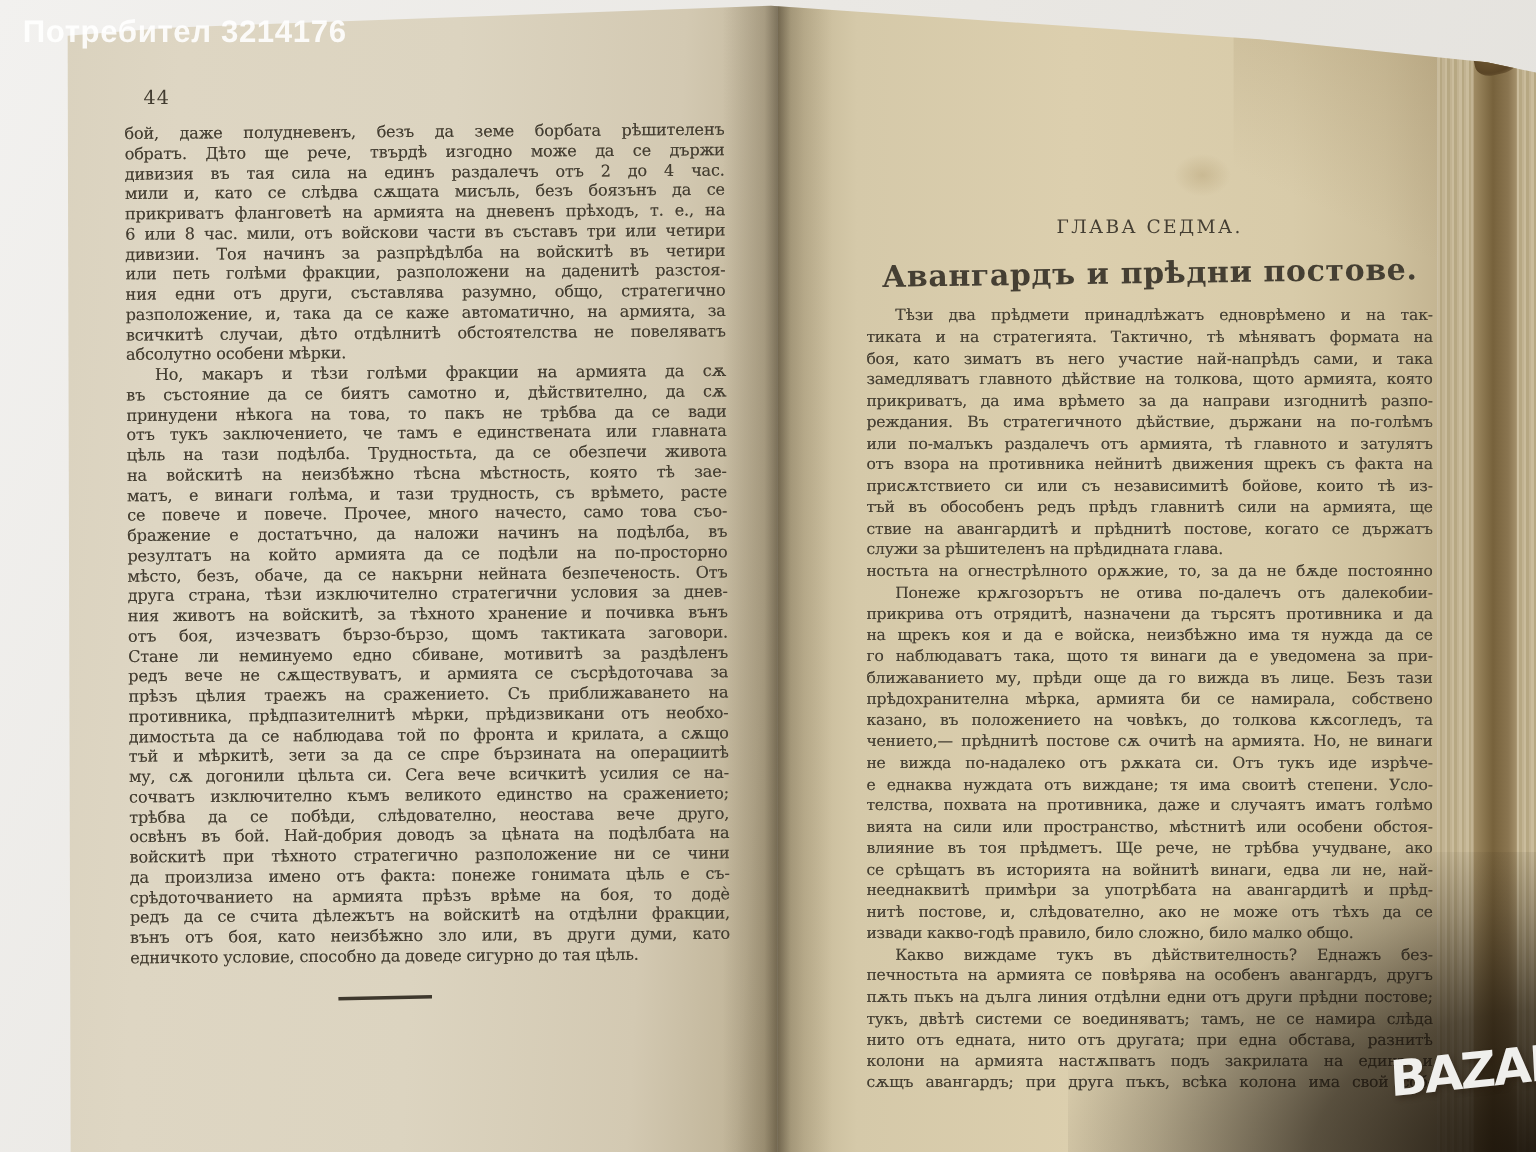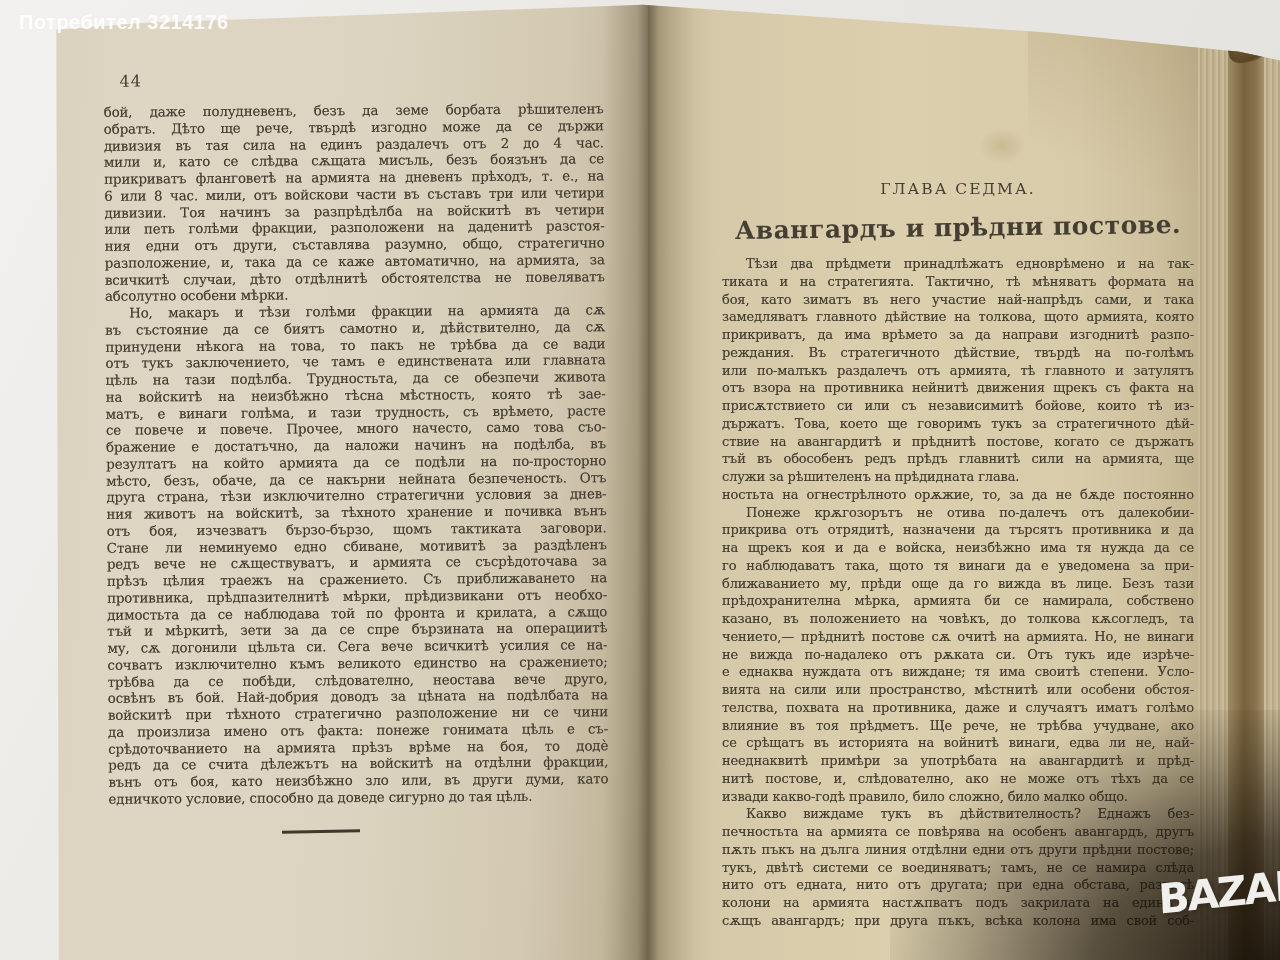--- a/index.html
+++ b/index.html
@@ -62,21 +62,21 @@
   .right-lines .tl{font-size:13px;line-height:17.75px;}
   .divider{position:absolute;left:282px;top:830px;width:78px;height:3px;background:#3e382d;transform:rotate(-1.2deg);}
   .rtext{position:absolute;left:74px;top:180px;width:472px;color:#453f33;}
   .chapter{text-align:center;font-size:15.5px;letter-spacing:2px;margin-bottom:15px;}
   .rtitle{text-align:center;font-size:25px;font-weight:700;letter-spacing:0.5px;margin-bottom:13px;transform:rotate(-0.8deg);}
   .stain{position:absolute;left:330px;top:128px;width:48px;height:36px;border-radius:50%;
          background:radial-gradient(ellipse,rgba(160,135,85,0.28),rgba(160,135,85,0) 70%);}
   
   .user-mark{
     position:absolute;left:19px;top:11px;
-    font-family:"Liberation Sans","DejaVu Sans",sans-serif;font-weight:700;font-size:20px;
+    font-family:"Liberation Sans","DejaVu Sans",sans-serif;font-weight:700;font-size:26px;
     color:rgba(255,255,255,0.88);letter-spacing:0.5px;
   }
   .brand-mark{
     position:absolute;left:1158px;top:868px;
     font-family:"DejaVu Sans",sans-serif;font-weight:800;font-size:41px;letter-spacing:-2px;
     color:rgba(250,250,248,0.95);transform:rotate(-6deg) skewX(-3deg);
     text-shadow:2px 3px 4px rgba(40,28,14,0.4);
   }
 </style>
 </head>
@@ -140,41 +140,40 @@
       <div class="stain"></div>
       <div class="rtext">
         <div class="chapter">ГЛАВА СЕДМА.</div>
         <div class="rtitle">Авангардъ и прѣдни постове.</div>
         <div class="lines right-lines">
             <div class="tl ind">Тѣзи два прѣдмети принадлѣжатъ едноврѣмено и на так-</div>
             <div class="tl">тиката и на стратегията. Тактично, тѣ мѣняватъ формата на</div>
             <div class="tl">боя, като зиматъ въ него участие най-напрѣдъ сами, и така</div>
             <div class="tl">замедляватъ главното дѣйствие на толкова, щото армията, която</div>
             <div class="tl">прикриватъ, да има врѣмето за да направи изгоднитѣ разпо-</div>
-            <div class="tl">реждания. Въ стратегичното дѣйствие, твърдѣ на по-голѣмъ</div>
+            <div class="tl">реждания. Въ стратегичното дѣйствие, държани на по-голѣмъ</div>
             <div class="tl">или по-малъкъ раздалечъ отъ армията, тѣ главното и затулятъ</div>
             <div class="tl">отъ взора на противника нейнитѣ движения щрекъ съ факта на</div>
             <div class="tl">присѫтствието си или съ независимитѣ бойове, които тѣ из-</div>
-            <div class="tl">държатъ. Това, което ще говоримъ тукъ за стратегичното дѣй-</div>
+            <div class="tl">тъй въ обособенъ редъ прѣдъ главнитѣ сили на армията, ще</div>
             <div class="tl">ствие на авангардитѣ и прѣднитѣ постове, когато се държатъ</div>
-            <div class="tl">тъй въ обособенъ редъ прѣдъ главнитѣ сили на армията, ще</div>
             <div class="tl pe">служи за рѣшителенъ на прѣдидната глава.</div>
             <div class="tl">ностьта на огнестрѣлното орѫжие, то, за да не бѫде постоянно</div>
             <div class="tl ind">Понеже крѫгозорътъ не отива по-далечъ отъ далекобии-</div>
             <div class="tl">прикрива отъ отрядитѣ, назначени да търсятъ противника и да</div>
             <div class="tl">на щрекъ коя и да е войска, неизбѣжно има тя нужда да се</div>
             <div class="tl">го наблюдаватъ така, щото тя винаги да е уведомена за при-</div>
             <div class="tl">ближаванието му, прѣди още да го вижда въ лице. Безъ тази</div>
             <div class="tl">прѣдохранителна мѣрка, армията би се намирала, собствено</div>
             <div class="tl">казано, въ положението на човѣкъ, до толкова кѫсогледъ, та</div>
             <div class="tl">чението,— прѣднитѣ постове сѫ очитѣ на армията. Но, не винаги</div>
             <div class="tl">не вижда по-надалеко отъ рѫката си. Отъ тукъ иде изрѣче-</div>
             <div class="tl">е еднаква нуждата отъ виждане; тя има своитѣ степени. Усло-</div>
+            <div class="tl">телства, похвата на противника, даже и случаятъ иматъ голѣмо</div>
             <div class="tl">вията на сили или пространство, мѣстнитѣ или особени обстоя-</div>
-            <div class="tl">телства, похвата на противника, даже и случаятъ иматъ голѣмо</div>
             <div class="tl">влияние въ тоя прѣдметъ. Ще рече, не трѣбва учудване, ако</div>
             <div class="tl">се срѣщатъ въ историята на войнитѣ винаги, едва ли не, най-</div>
             <div class="tl">нееднаквитѣ примѣри за употрѣбата на авангардитѣ и прѣд-</div>
             <div class="tl">нитѣ постове, и, слѣдователно, ако не може отъ тѣхъ да се</div>
             <div class="tl pe">извади какво-годѣ правило, било сложно, било малко общо.</div>
             <div class="tl ind">Какво виждаме тукъ въ дѣйствителность? Еднажъ без-</div>
             <div class="tl">печностьта на армията се повѣрява на особенъ авангардъ, другъ</div>
             <div class="tl">пѫть пъкъ на дълга линия отдѣлни едни отъ други прѣдни постове;</div>
             <div class="tl">тукъ, двѣтѣ системи се воединяватъ; тамъ, не се намира слѣда</div>
             <div class="tl">нито отъ едната, нито отъ другата; при една обстава, разнитѣ</div>

